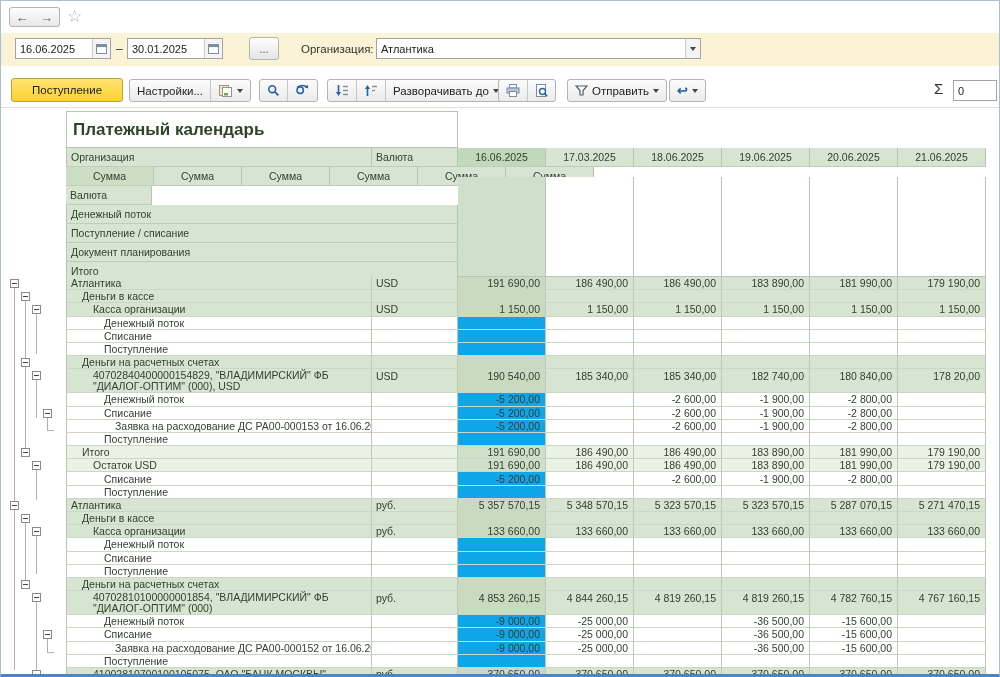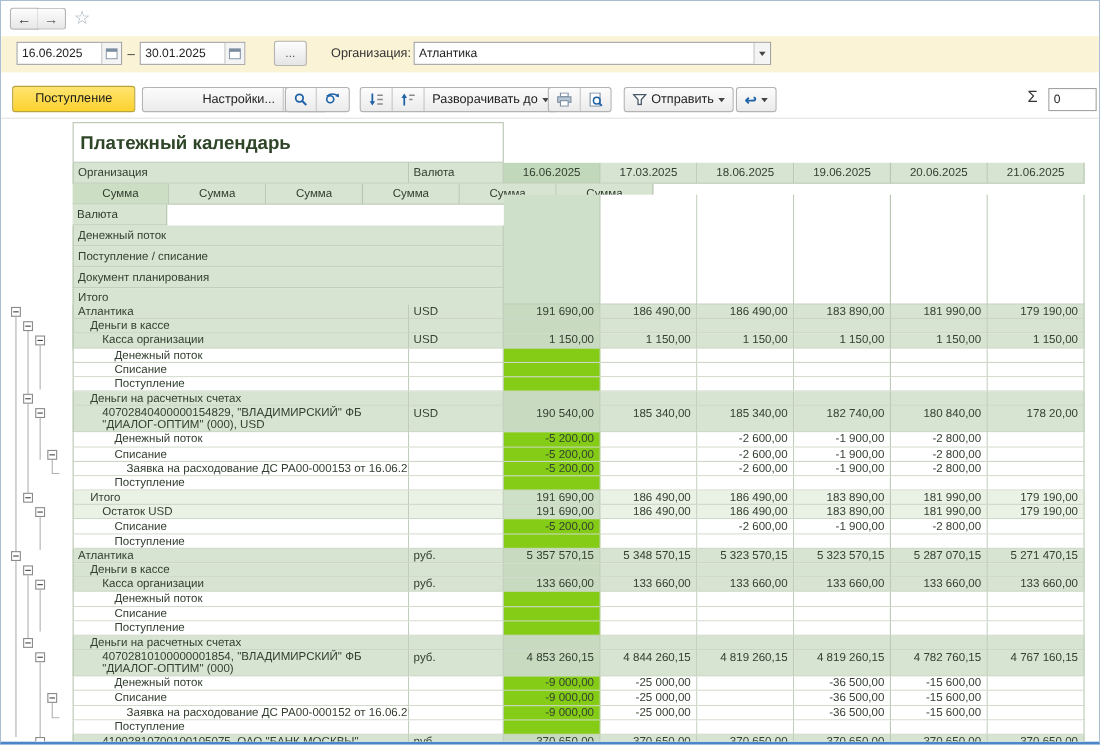--- a/index.html
+++ b/index.html
@@ -62,21 +62,21 @@
   .mcol.c0{background:#cfe0ca;}
   #rrows{position:absolute;left:0;top:169px;width:985px;z-index:1;}
   .row{display:flex;}
   .gut{width:65px;position:relative;background:transparent;flex:none;}
   .cell{box-sizing:border-box;border-right:1px solid #bcc9b6;border-bottom:1px solid #ccd6c6;
         font-size:10.5px;color:#333f31;display:flex;align-items:center;overflow:hidden;}
   .lc{width:306px;border-left:1px solid #b7c6b1;white-space:nowrap;}
   .cc{width:86px;padding-left:4px;}
   .vc{width:88px;justify-content:flex-end;padding-right:5px;white-space:nowrap;}
   .row.g .cell{background:#d7e4d1;}  .row.g .v0{background:#c8dbc1;}
-  .row.p .cell{background:#fff;}     .row.p .v0{background:#84cc16;}
+  .row.p .cell{background:#fff;}     .row.p .v0{background:#0ea5e9;}
   .row.t .cell{background:#eaf2e6;}  .row.t .v0{background:#cfe0c8;}
   .row.two .cell{align-items:flex-start;padding-top:1px;}
   .row.two .lc{white-space:normal;line-height:11px;}
   .mk{position:absolute;top:2px;width:9px;height:9px;box-sizing:border-box;border:1px solid #8a8a8a;background:#fff;
       display:flex;align-items:center;justify-content:center;z-index:2;}
   .mk i{display:block;width:5px;height:1px;background:#444;}
 </style>
 </head>
 <body>
 
@@ -118,21 +118,21 @@
       <span class="txt">Атлантика</span>
       <span class="dropbtn">
           <span class="caret"></span>
         </span>
     </div>
   </div>
 
   <div id="toolbar">
     <div id="genbtn">Поступление</div>
 
-    <div class="tbgroup" style="left:128px;padding-left:47px;">
+    <div class="tbgroup" style="left:128px;">
       <div class="tbtn">Настройки...</div>
       <div class="tbtn">
         <span class="icon">
           <svg width="15" height="14">
               <rect x="1.5" y="1.5" width="9" height="10" fill="#efe9d8" stroke="#9a9482"></rect>
               <rect x="4.5" y="3.5" width="9" height="9" fill="#fff" stroke="#9a9482"></rect>
               <rect x="6" y="9" width="4" height="2.5" fill="#6aa84f"></rect>
             </svg>
         </span>
         <span class="caret"></span>

